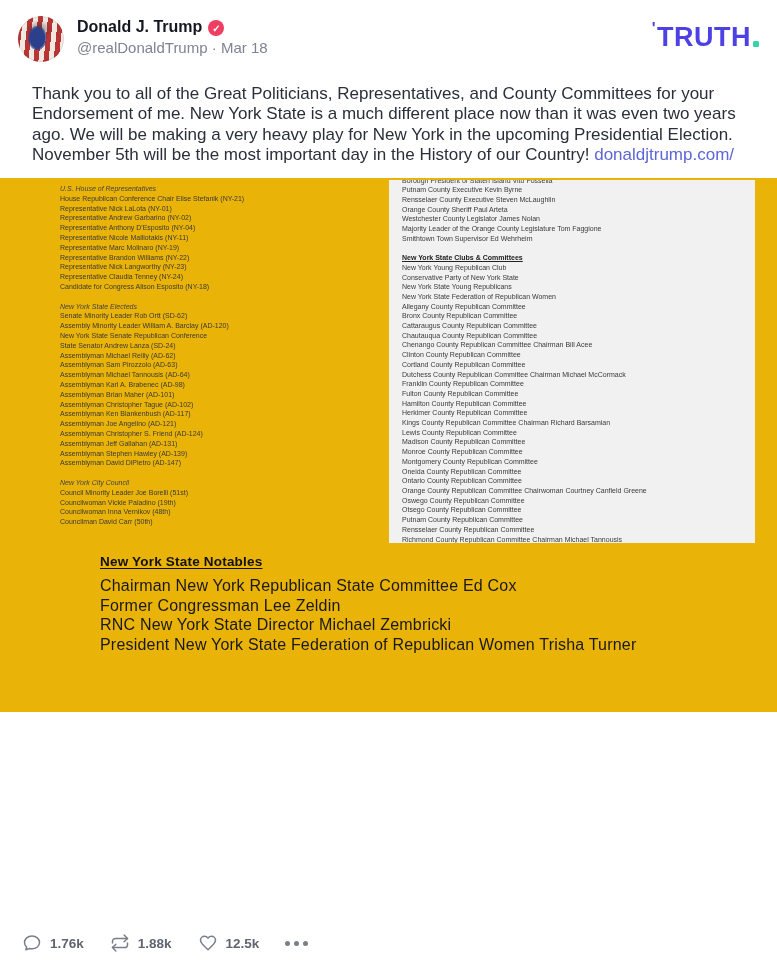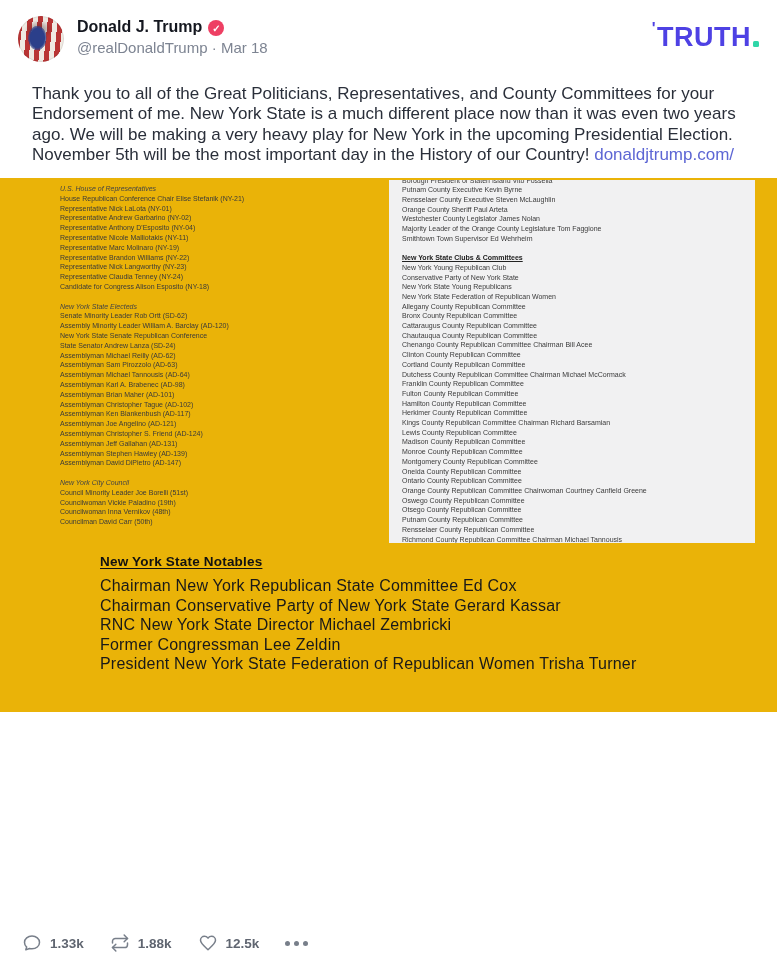--- a/index.html
+++ b/index.html
@@ -169,35 +169,34 @@
         <div class="doc-line">Rensselaer County Republican Committee</div>
         <div class="doc-line">Richmond County Republican Committee Chairman Michael Tannousis</div>
       </div>
 
   </div>
 
   <div class="notables">
     <div class="notables-h">New York State Notables</div>
     <div>
         <div class="notables-line">Chairman New York Republican State Committee Ed Cox</div>
-        <div class="notables-line">Chairman Conservative Party of New York State Gerard Kassar</div>
+        <div class="notables-line">Former Congressman Lee Zeldin</div>
         <div class="notables-line">RNC New York State Director Michael Zembricki</div>
-        <div class="notables-line">Former Congressman Lee Zeldin</div>
         <div class="notables-line">President New York State Federation of Republican Women Trisha Turner</div>
       </div>
   </div>
 
 </div>
 
 <div class="actions">
   <button class="action">
     <svg viewBox="0 0 24 24" fill="none" stroke="currentColor" stroke-width="1.8" stroke-linecap="round" stroke-linejoin="round">
       <path d="M21 11.3c0 4.3-4 7.7-9 7.7-1 0-2-.13-2.9-.4L4.6 20l1-3.1C4 15.5 3 13.5 3 11.3 3 7 7 3.6 12 3.6s9 3.4 9 7.7z"></path>
     </svg>
-    <span class="count">1.33k</span>
+    <span class="count">1.76k</span>
   </button>
   <button class="action">
     <svg viewBox="0 0 24 24" fill="none" stroke="currentColor" stroke-width="1.8" stroke-linecap="round" stroke-linejoin="round">
       <path d="M17 2.5l4 4-4 4"></path>
         <path d="M3 12V10a3.5 3.5 0 0 1 3.5-3.5H21"></path>
       <path d="M7 21.5l-4-4 4-4"></path>
         <path d="M21 12v2a3.5 3.5 0 0 1-3.5 3.5H3"></path>
     </svg>
     <span class="count">1.88k</span>
   </button>

